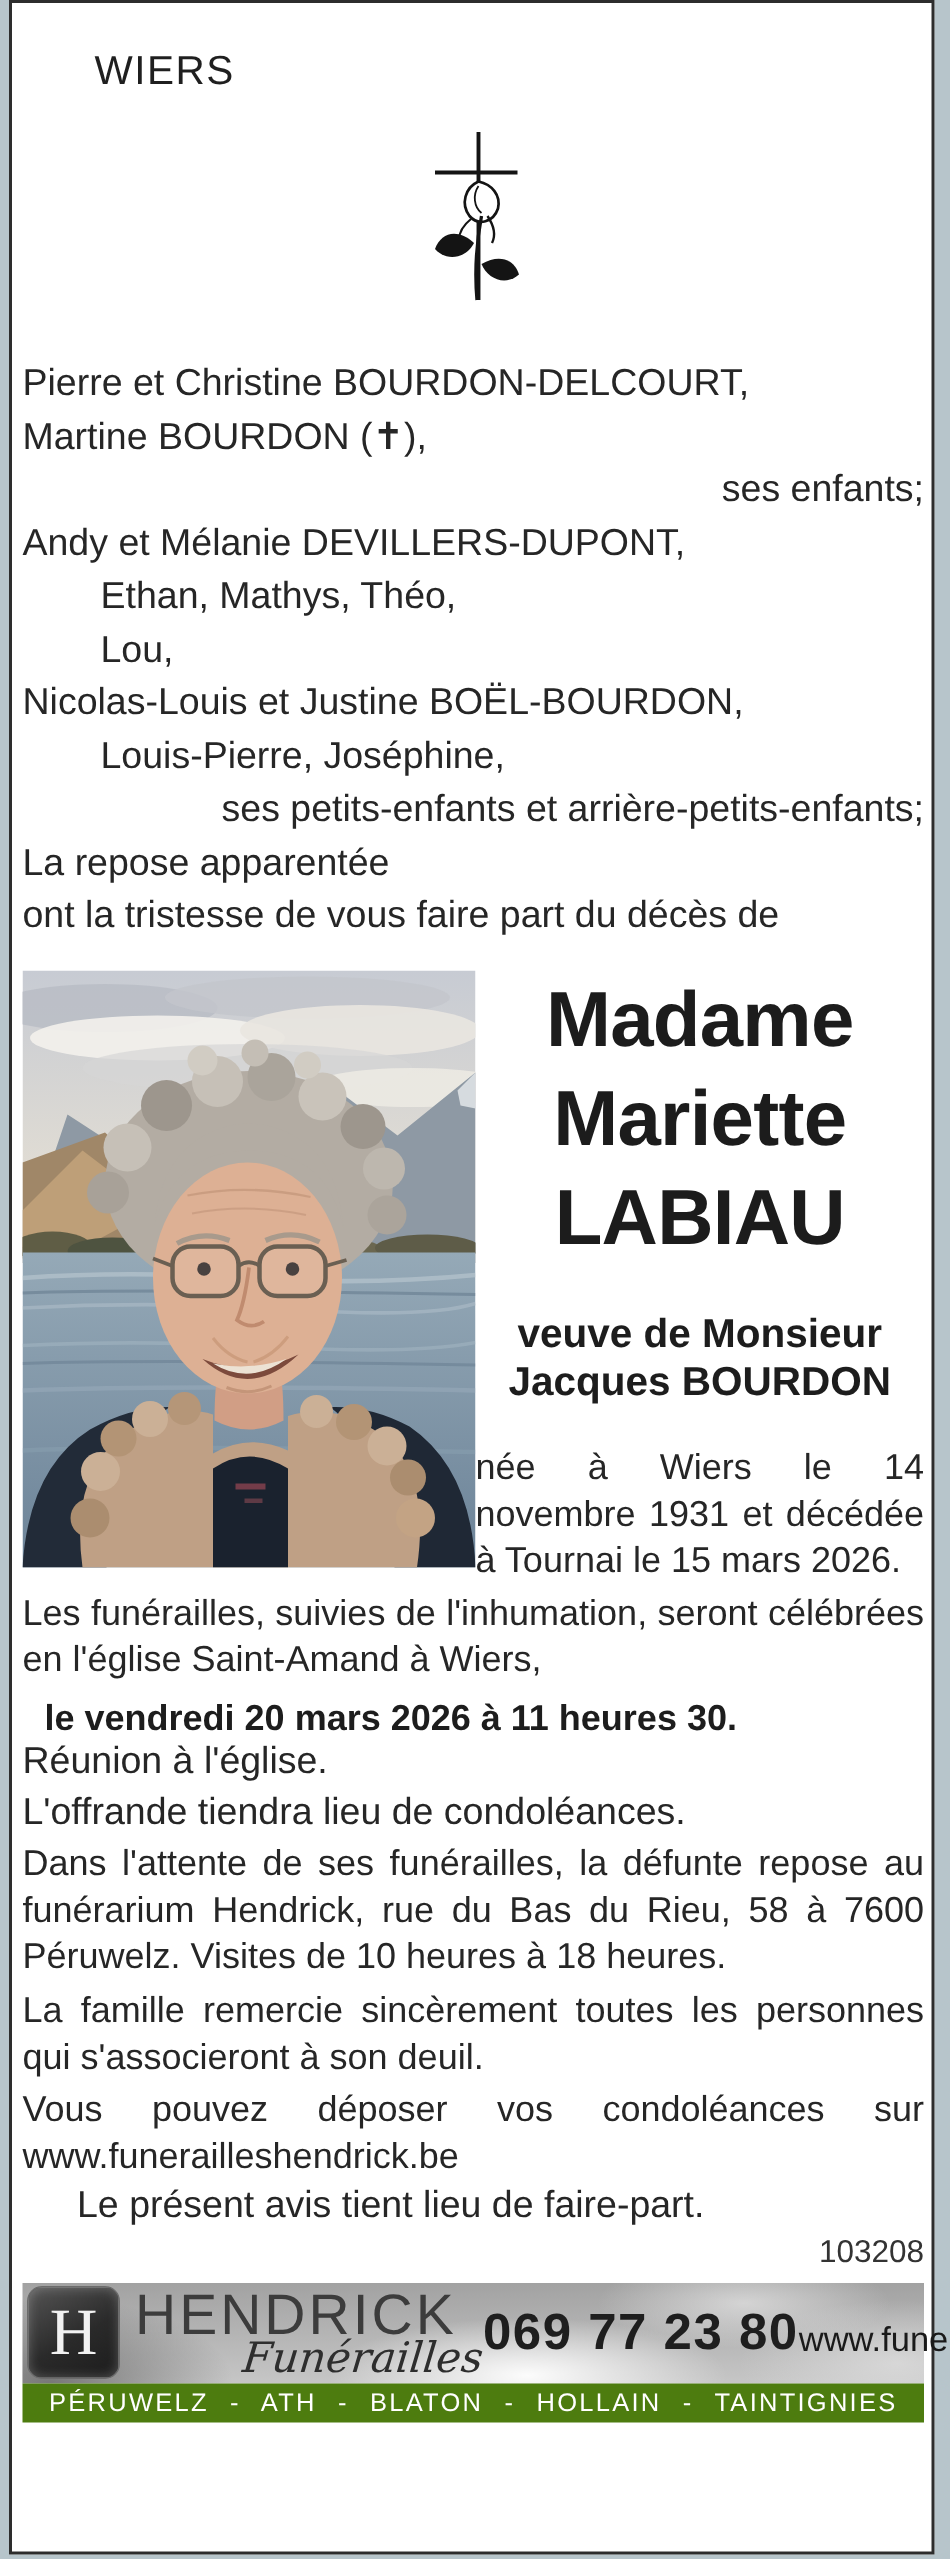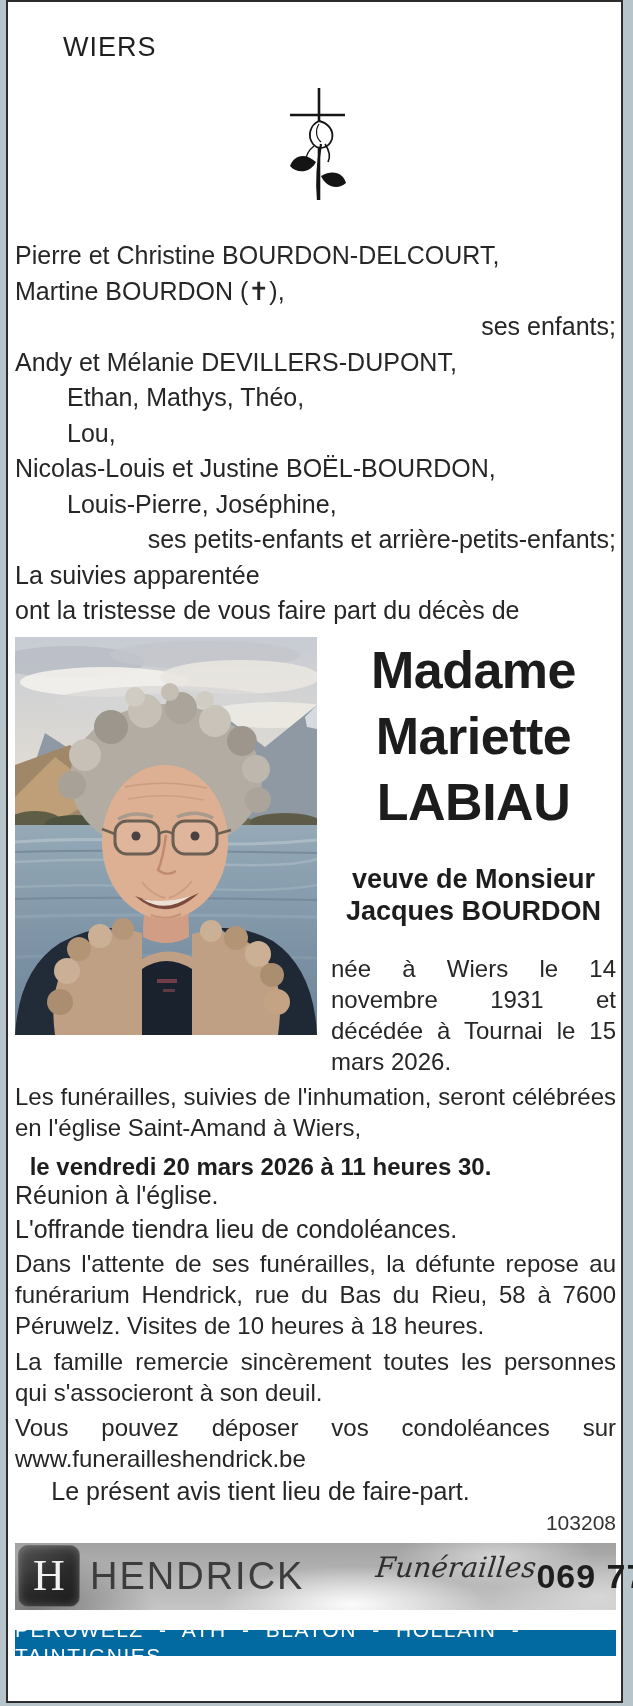--- a/index.html
+++ b/index.html
@@ -8,21 +8,21 @@
     background:#ffffff;border:2px solid #2d2d2d;padding:28px 5px 0 7px;}
   
   .loc{margin-left:48px;font-size:27px;letter-spacing:1px;color:#1f1f1f;line-height:34px;}
   .crosswrap{margin-top:22px;display:flex;justify-content:center;height:116px;}
   
   .family{margin-top:36px;color:#262626;}
   .fl{font-size:25px;line-height:35.5px;white-space:nowrap;}
   .fl.indent{padding-left:52px;}
   .fl.right{text-align:right;}
   
-  .cols{margin-top:8px;display:flex;gap:14px;}
+  .cols{margin-top:18px;display:flex;gap:0;}
   .photo-col{flex:0 0 302px;}
   .photo-col svg{display:block;width:302px;height:398px;}
   .right-col{flex:1;min-width:0;}
   .bigname{font-size:52px;font-weight:700;line-height:66px;text-align:center;
     color:#1c1c1c;letter-spacing:-0.5px;}
   .widow{margin-top:28px;font-size:27px;font-weight:700;line-height:32px;
     text-align:center;color:#1d1d1d;}
   .lifedates{margin-top:26px;font-size:24px;line-height:31px;color:#262626;
     text-align:justify;text-align-last:left;}
   
@@ -43,30 +43,30 @@
       radial-gradient(ellipse 190px 55px at 56% 92%, rgba(255,255,255,0.95), rgba(255,255,255,0) 70%),
       radial-gradient(ellipse 130px 40px at 80% 20%, rgba(235,235,235,0.65), rgba(235,235,235,0) 75%),
       radial-gradient(ellipse 150px 60px at 97% 80%, rgba(225,225,225,0.7), rgba(225,225,225,0) 70%),
       radial-gradient(ellipse 170px 80px at 3% 100%, rgba(55,55,55,0.55), rgba(55,55,55,0) 72%),
       linear-gradient(180deg,#a2a2a2,#b6b6b6 55%,#c6c6c6);}
   .logo{flex:0 0 auto;width:60px;height:60px;border-radius:10px;margin-right:10px;
     background:linear-gradient(150deg,#555 0%,#2a2a2a 55%,#1c1c1c 100%);
     border:1px solid #6c6c6c;display:flex;align-items:center;justify-content:center;
     color:#f2f2f2;font-family:"Liberation Serif",serif;font-size:44px;line-height:1;
     box-shadow:inset 0 0 8px rgba(255,255,255,0.25);}
-  .brandcol{flex:1 1 auto;display:flex;align-items:flex-start;}
+  .brandcol{flex:1 1 auto;display:flex;flex-direction:column;align-items:flex-start;}
   .brand{font-size:38px;letter-spacing:2px;color:#3c3c3c;line-height:36px;}
   .brandscript{font-family:"DejaVu Serif",serif;font-style:italic;font-size:28px;
     color:#2e2e2e;line-height:24px;margin:-2px 0 0 72px;transform:skewX(-6deg);}
   .contactcol{flex:0 0 auto;display:flex;flex-direction:row;align-items:flex-end;}
   .phone{font-size:34px;font-weight:700;color:#1e1e1e;line-height:32px;letter-spacing:1px;}
   .website{font-size:23px;color:#1a1a1a;line-height:24px;}
-  .banner-strip{height:26px;background:#0369a1;color:#ffffff;display:flex;
-    align-items:center;justify-content:center;font-size:21px;letter-spacing:1.5px;
-    word-spacing:8px;line-height:26px;margin-top:20px;}
+  .banner-strip{height:26px;background:#4d7c0f;color:#ffffff;display:flex;
+    align-items:center;justify-content:center;font-size:17px;letter-spacing:1.5px;
+    word-spacing:8px;line-height:26px;}
 </style>
 </head>
 <body>
 
 <div class="sheet">
 
   <div class="loc">WIERS</div>
 
   <div class="crosswrap">
     <svg width="70" height="116" viewBox="0 0 70 116">
@@ -85,21 +85,21 @@
   <div class="family">
     <div class="fl">Pierre et Christine BOURDON-DELCOURT,</div>
     <div class="fl">Martine BOURDON (✝),</div>
     <div class="fl right">ses enfants;</div>
     <div class="fl">Andy et Mélanie DEVILLERS-DUPONT,</div>
     <div class="fl indent">Ethan, Mathys, Théo,</div>
     <div class="fl indent">Lou,</div>
     <div class="fl">Nicolas-Louis et Justine BOËL-BOURDON,</div>
     <div class="fl indent">Louis-Pierre, Joséphine,</div>
     <div class="fl right">ses petits-enfants et arrière-petits-enfants;</div>
-    <div class="fl">La suivies apparentée</div>
+    <div class="fl">La repose apparentée</div>
     <div class="fl">ont la tristesse de vous faire part du décès de</div>
   </div>
 
   <div class="cols">
 
     <div class="photo-col">
       <svg viewBox="0 0 302 398">
         <defs>
           <linearGradient id="sky" x1="0" y1="0" x2="0" y2="1">
             <stop offset="0" stop-color="#c7cbd3"></stop>

